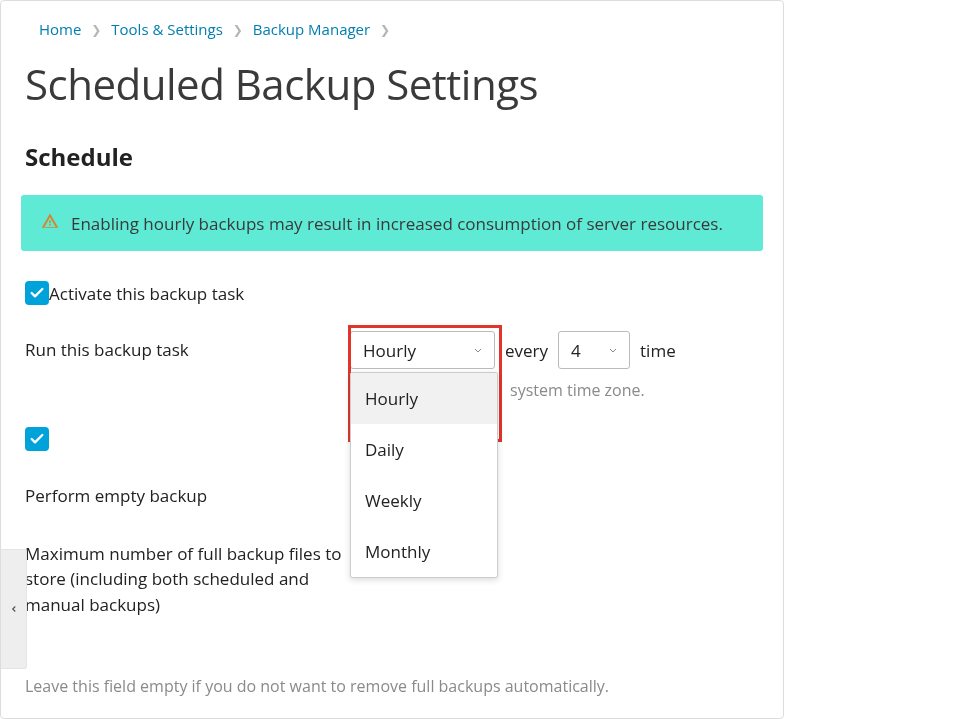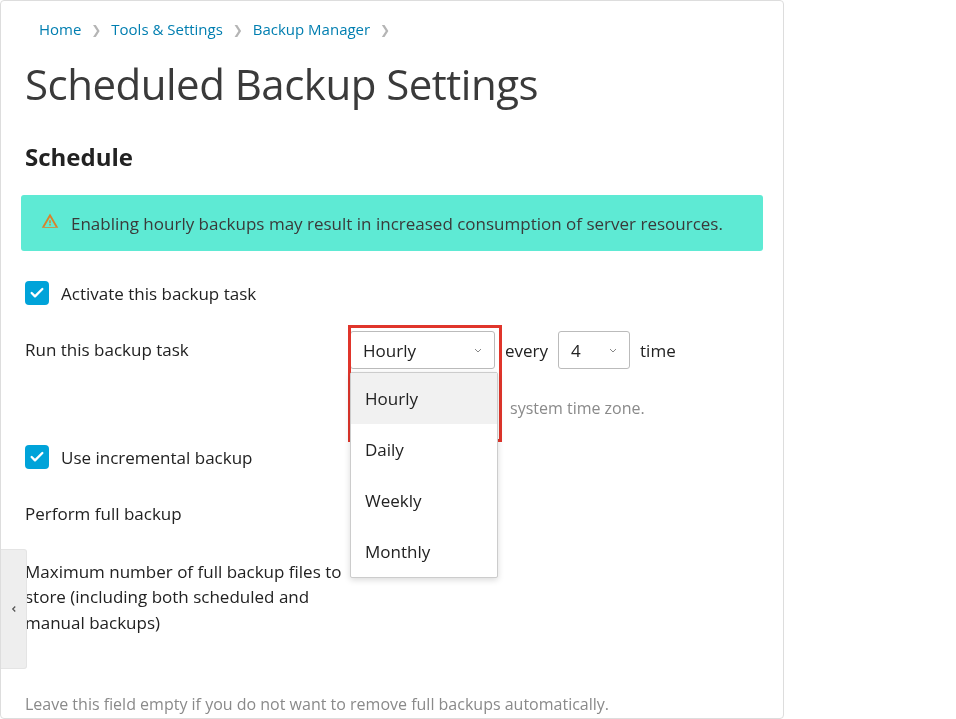--- a/index.html
+++ b/index.html
@@ -66,21 +66,20 @@
   flex-shrink: 0;
 }
 .form-row {
   display: flex;
   align-items: flex-start;
   padding: 0 0 0 4px;
   margin-bottom: 26px;
 }
 .form-row.checkbox-row {
   align-items: center;
-  gap: 12px;
   margin-bottom: 26px;
 }
 .form-label-col {
   width: 325px;
   flex-shrink: 0;
   padding-top: 6px;
   font-size: 17px;
   color: #222;
   line-height: 1.5;
 }
@@ -156,21 +155,21 @@
   padding: 14px 14px;
   font-size: 17px;
   cursor: pointer;
 }
 .dropdown-item.selected {
   background: #f1f1f1;
 }
 .hint {
   color: #8a8a8a;
   font-size: 16px;
-  margin-top: 28px;
+  margin-top: 10px;
   line-height: 1.4;
 }
 .side-tab {
   position: absolute;
   left: 0;
   top: 548px;
   width: 26px;
   height: 120px;
   background: #eeeeee;
   border: 1px solid #e4e4e4;
@@ -256,25 +255,24 @@
       <div class="hint" style="padding-left:160px;">system time zone.</div>
     </div>
   </div>
 
   <div class="form-row checkbox-row" style="margin-top:6px;">
     <div class="checkbox">
       <svg viewBox="0 0 24 24" fill="none" stroke="#fff" stroke-width="3.5" stroke-linecap="round" stroke-linejoin="round">
           <polyline points="4 12 9 17 20 6"></polyline>
         </svg>
     </div>
-    <span class="checkbox-label">Use incremental backup</span>
   </div>
 
   <div class="form-row">
-    <div class="form-label-col">Perform full backup</div>
+    <div class="form-label-col">Perform empty backup</div>
     <div class="form-field-col"></div>
   </div>
 
   <div class="form-row" style="margin-bottom:0;flex-direction:column;">
     <div class="form-label-col">Maximum number of full backup files to store (including both scheduled and manual backups)</div>
     <div class="form-field-col">
       <div class="hint" style="margin-top:58px;">Leave this field empty if you do not want to remove full backups automatically.</div>
     </div>
   </div>
 

